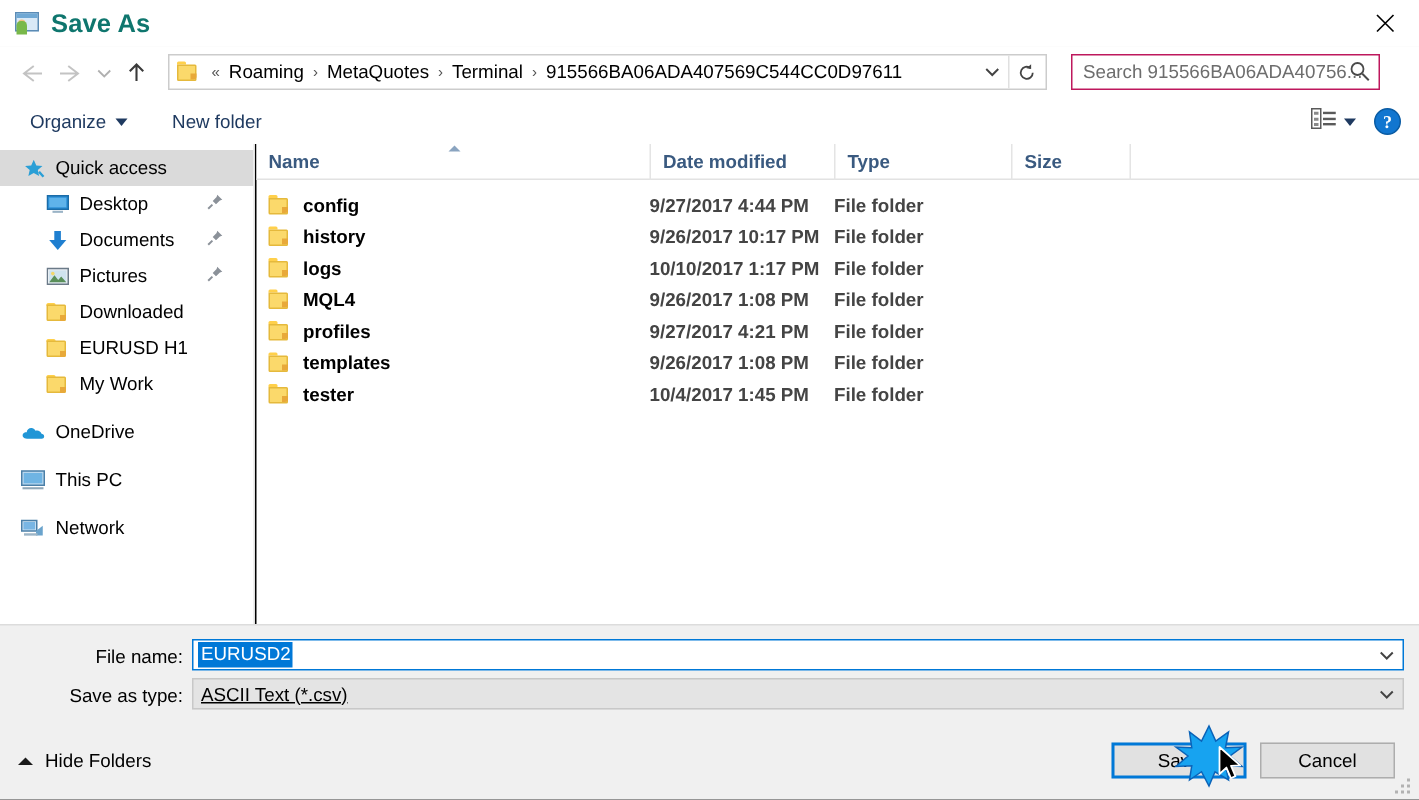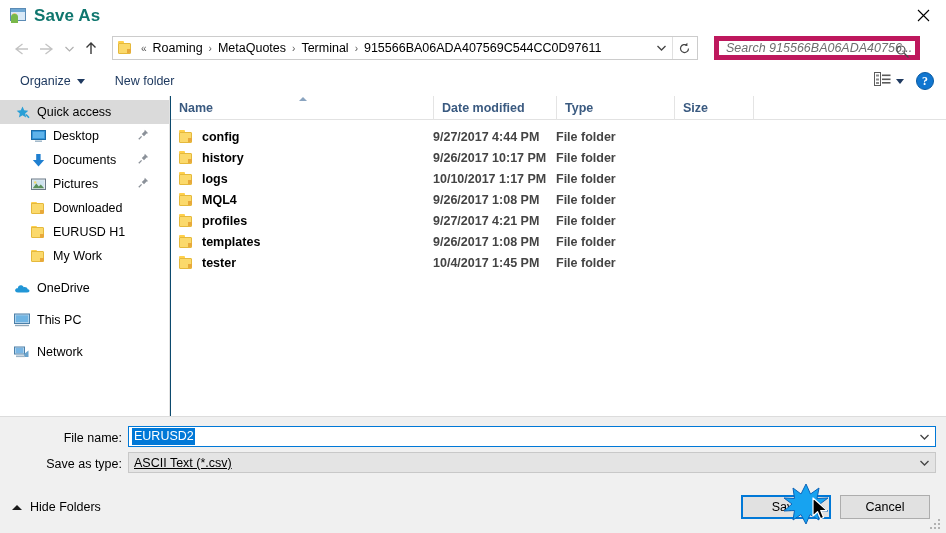--- a/index.html
+++ b/index.html
@@ -103,22 +103,22 @@
   }
   .addr-refresh {
     position: absolute; right: 1px; top: 0; width: 24px; height: 22px;
     display: flex; align-items: center; justify-content: center;
     border-left: 1px solid #e0e0e0;
   }
 
   .searchbox {
     position: absolute; left: 714px; top: 36px;
     width: 206px; height: 24px;
-    background: #fff; border: 5px solid #be185d;
-    display: flex; align-items: center; font-style: italic;
+    background: #fff; border: 1px solid #be185d;
+    display: flex; align-items: center;
   }
   .searchbox .ph {
     font-size: 12.5px; color: #6d6d6d; margin-left: 7px;
     white-space: nowrap; overflow: hidden;
   }
   .search-ico {
     position: absolute; right: 5px; top: 3px;
   }
 
   
@@ -148,21 +148,21 @@
     background: #1176d0;
     display: flex; align-items: center; justify-content: center;
     color: #fff; font-size: 12px; font-weight: bold;
     font-family: "Liberation Serif", serif;
     border: 1px solid #0a5ba3;
   }
 
   
   .main {
     position: absolute; left: 0; top: 96px; width: 946px; height: 320px;
-    background: #0c4a6e;
+    background: #000000;
     padding-left: 24px;
   }
   .sidebar {
     position: absolute; left: 0; top: 0; width: 170px; height: 320px;
     background: #fff; border-right: 1px solid #e2e2e2;
     overflow: hidden;
   }
   .sb-item {
     height: 24px; display: flex; align-items: center;
     font-size: 12.5px; color: #000; white-space: nowrap;

